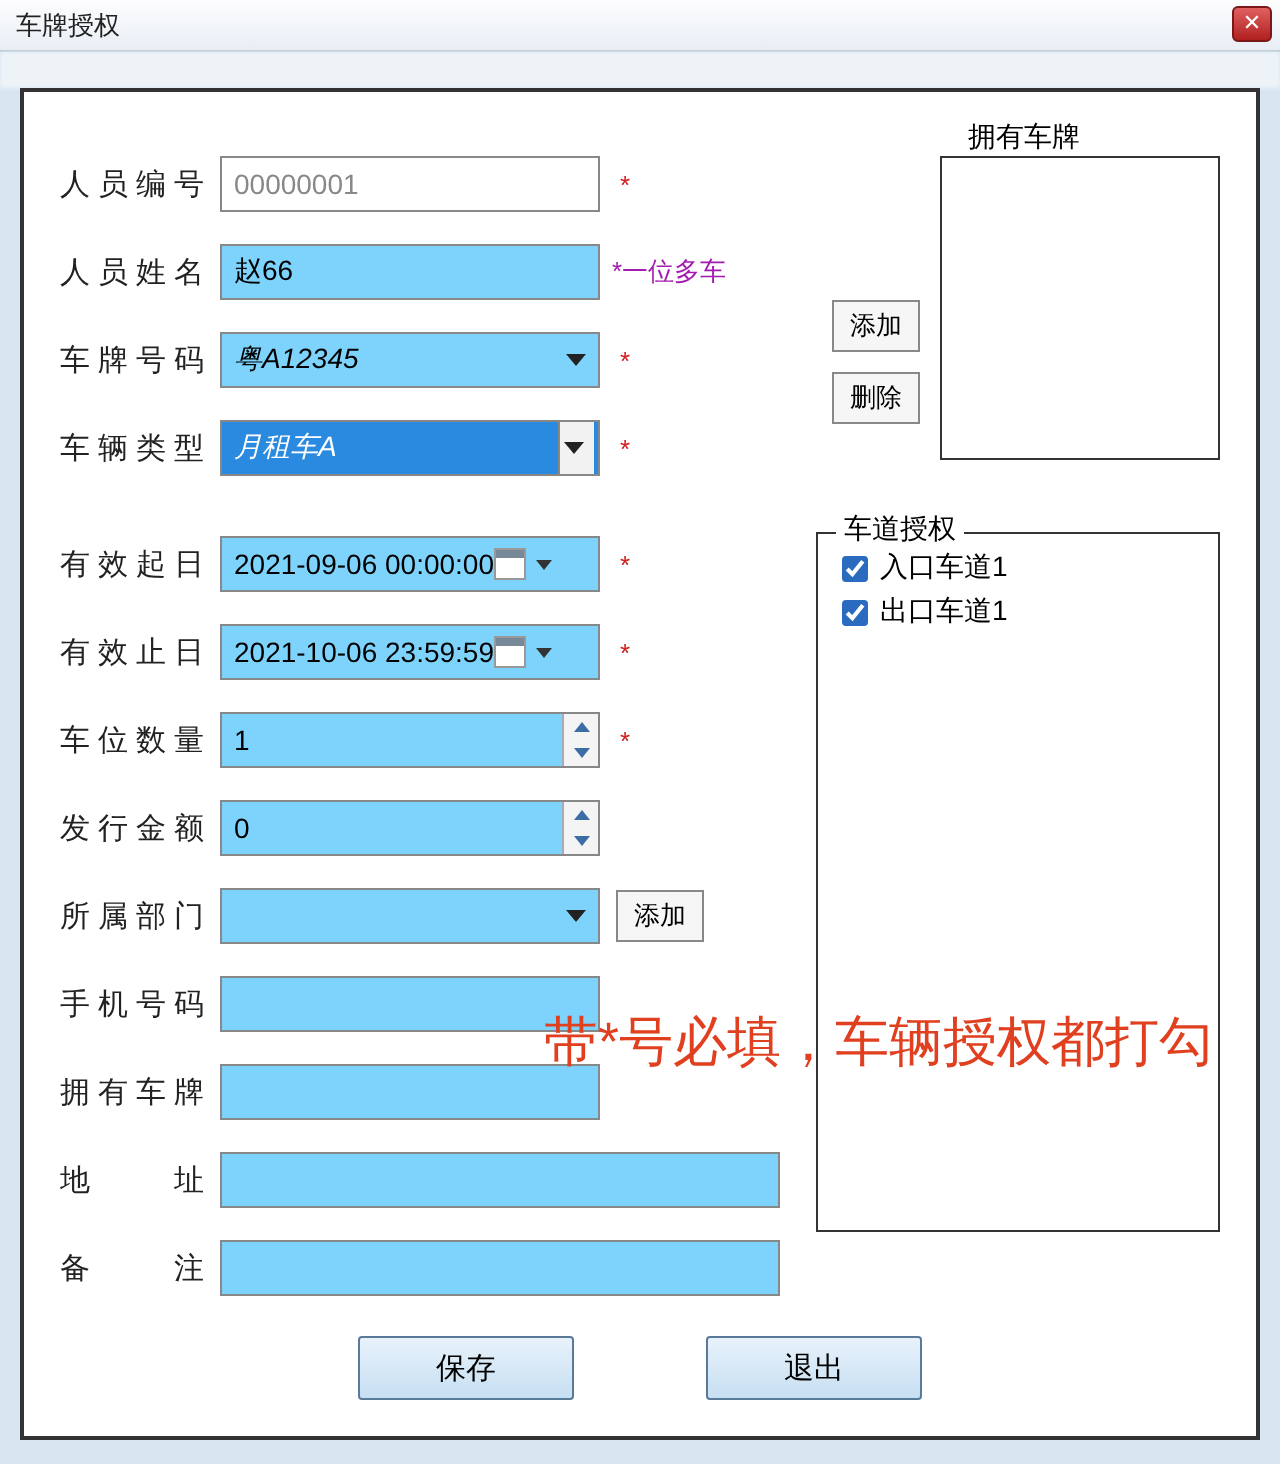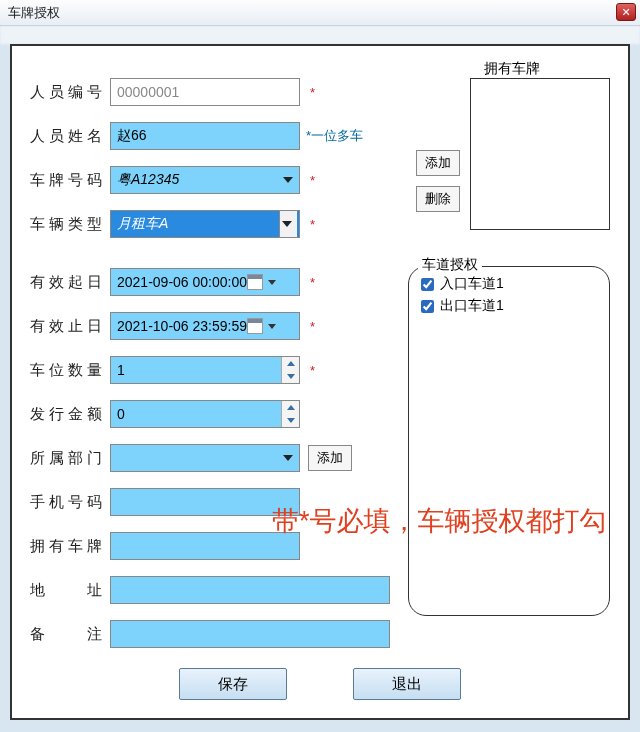--- a/index.html
+++ b/index.html
@@ -170,21 +170,21 @@
     border-left: 4px solid transparent;
     border-right: 4px solid transparent;
     border-top: 5px solid #3a6ea5;
   }
   .star {
     color: #d02020;
     margin-left: 10px;
     font-size: 13px;
   }
   .redtext {
-    color: #0369a1;
+    color: #a21caf;
     font-size: 13px;
     margin-left: 6px;
   }
   .smallbtn {
     width: 44px;
     height: 26px;
     border: 1px solid #888;
     background: #f6f6f6;
     font-size: 13px;
     cursor: pointer;
@@ -205,21 +205,21 @@
     left: 10px;
     background: #fff;
     padding: 0 4px;
     font-size: 14px;
   }
   .group .gbox {
     border: 1px solid #333;
     background: #fff;
   }
   .owned-box { height: 152px; margin-top: 8px; }
-  .lane-box { height: 350px; margin-top: 8px; padding: 6px 8px; border-radius: 18px; }
+  .lane-box { height: 350px; margin-top: 8px; padding: 6px 8px; }
   .lane-item {
     display: flex;
     align-items: center;
     height: 22px;
     font-size: 14px;
   }
   .lane-item input[type=checkbox] { margin-right: 6px; accent-color: #2a6bbf; }
   .side-btns {
     display: flex;
     flex-direction: column;

